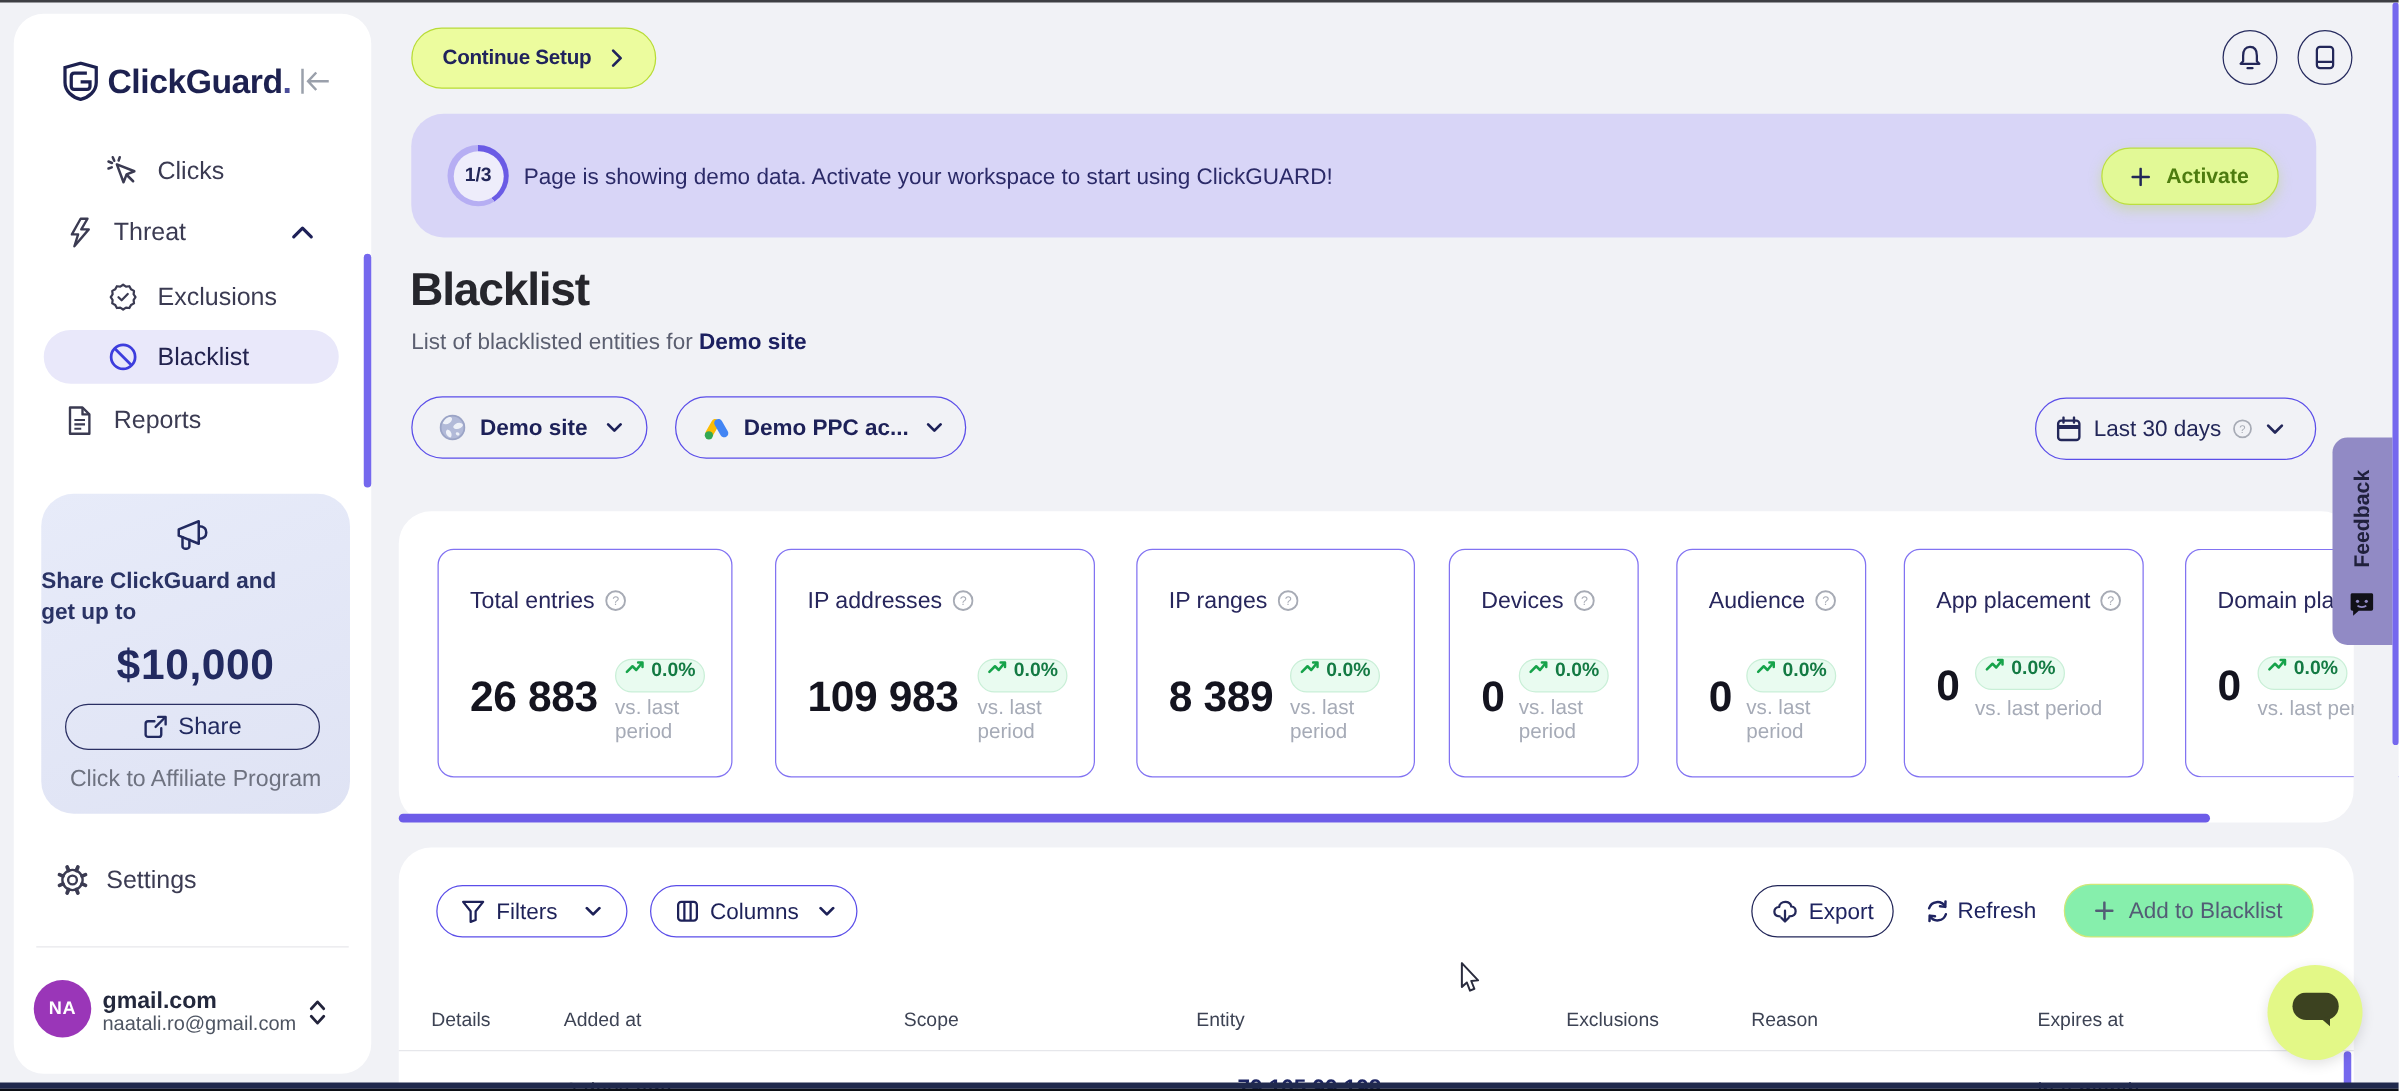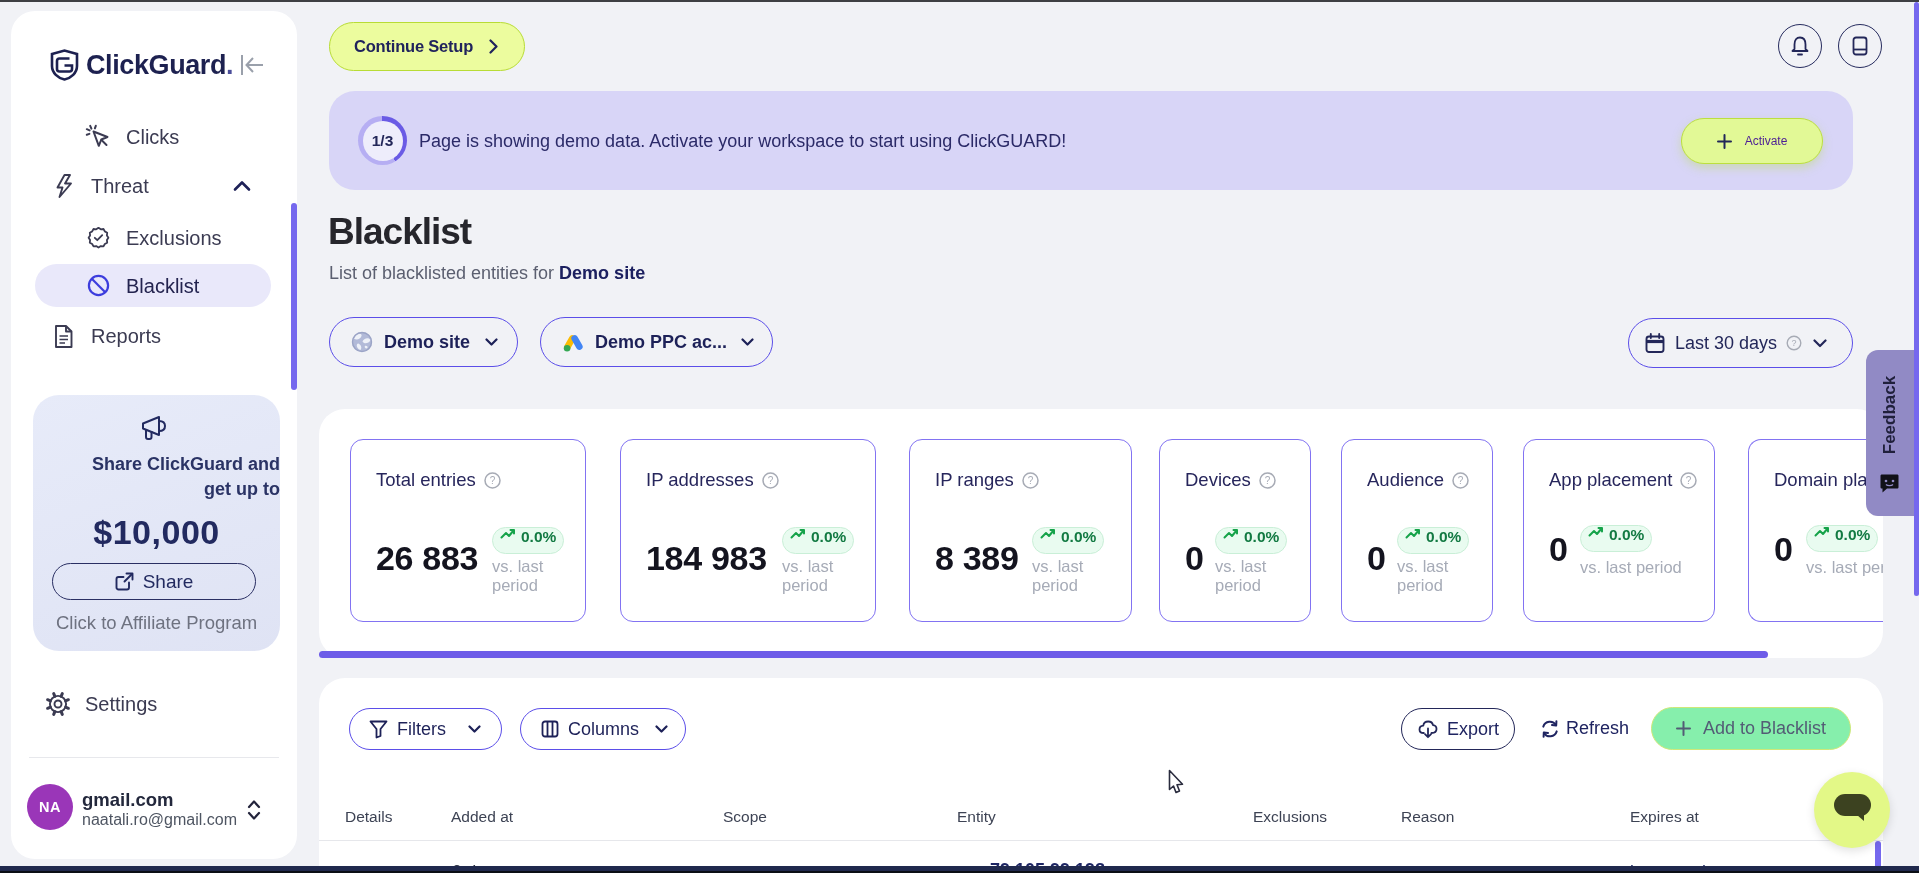--- a/index.html
+++ b/index.html
@@ -89,21 +89,21 @@
   <div class="ab" style="left:33px;top:395px;width:247px;height:256px;border-radius:26px;background:linear-gradient(160deg,#e7ebf9,#dfe3f4);"></div>
   <div class="ab" style="left:139px;top:413px;">
     <svg width="32" height="30" viewBox="0 0 32 30">
       <g fill="none" stroke="#222a60" stroke-width="2" stroke-linejoin="round">
         <path d="M4 10.5 L20 4 V22 L4 15.5 Z"></path>
         <path d="M20 8 C24 8 26 10 26 13 C26 16 24 18 20 18"></path>
         <path d="M7 16 V24 C7 25 8 26 9 26 H10.5 C11.5 26 12.5 25 12.5 24 V18"></path>
       </g>
     </svg>
   </div>
-  <div class="ab" style="left:33px;top:452px;width:247px;text-align:right;font-size:18px;font-weight:700;color:#2a3365;line-height:25px;">Share ClickGuard and<br>get up to</div>
+  <div class="ab" style="left:33px;top:452px;width:247px;text-align:left;font-size:18px;font-weight:700;color:#2a3365;line-height:25px;">Share ClickGuard and<br>get up to</div>
   <div class="ab" style="left:33px;top:513px;width:247px;text-align:center;font-size:34px;font-weight:700;color:#222a60;letter-spacing:0.5px;">$10,000</div>
   <div class="ab pill" style="left:52px;top:563px;width:204px;height:37px;border:1.5px solid #2a2f63;justify-content:center;">
     <svg width="19" height="19" viewBox="0 0 19 19" style="margin-right:9px;">
       <g fill="none" stroke="#222a60" stroke-width="1.9" stroke-linecap="round" stroke-linejoin="round">
         <path d="M14 10.5 V15.5 C14 16.6 13.1 17.5 12 17.5 H3.5 C2.4 17.5 1.5 16.6 1.5 15.5 V7 C1.5 5.9 2.4 5 3.5 5 H8.5"></path>
         <path d="M11.5 1.5 H17.5 V7.5"></path>
         <path d="M17 2 L9.5 9.5"></path>
       </g>
     </svg>
     <span style="font-size:19px;color:#222a60;">Share</span>
@@ -157,21 +157,21 @@
   </div>
 
   <div class="ab" style="left:329px;top:91px;width:1524px;height:99px;border-radius:26px;background:#d8d5f7;"></div>
   <div class="ab" style="left:358px;top:116px;width:49px;height:49px;border-radius:50%;background:conic-gradient(#6a5be5 0deg,#6a5be5 148deg,#b6aef3 148deg,#b6aef3 360deg);"></div>
   <div class="ab" style="left:362.5px;top:120.5px;width:40px;height:40px;border-radius:50%;background:#eeedfb;display:flex;align-items:center;justify-content:center;font-size:15.5px;font-weight:700;color:#232759;">1/3</div>
   <div class="ab" style="left:419px;top:131px;font-size:18px;color:#2b2a68;">Page is showing demo data. Activate your workspace to start using ClickGUARD!</div>
   <div class="ab pill" style="left:1681px;top:118px;width:142px;height:46px;background:#e2f996;border:1.5px solid #bcdf3f;justify-content:center;box-shadow:0 4px 10px rgba(180,220,60,0.35);">
     <svg width="15" height="15" viewBox="0 0 15 15" style="margin-right:13px;">
       <path d="M7.5 1 V14 M1 7.5 H14" stroke="#222758" stroke-width="2" stroke-linecap="round"></path>
     </svg>
-    <span style="font-size:12px;font-weight:400;color:#4c1d95;">Activate</span>
+    <span style="font-size:17px;font-weight:700;color:#4d7c0f;">Activate</span>
   </div>
 
   <div class="ab" style="left:328px;top:212px;font-size:37px;font-weight:700;color:#26262c;letter-spacing:-1px;line-height:40px;">Blacklist</div>
   <div class="ab" style="left:329px;top:263px;font-size:18px;color:#5b5f70;">List of blacklisted entities for <span style="font-weight:700;color:#1c2060;">Demo site</span></div>
 
   <div class="ab pill" style="left:329px;top:317px;width:189px;height:50px;border:1.4px solid #5b4ee9;padding-left:21px;">
     <svg width="22" height="22" viewBox="0 0 22 22" style="margin-right:11px;">
       <circle cx="11" cy="11" r="10" fill="#b2bad8"></circle>
       <path d="M3 7.5 C5.5 9.5 9.5 8 10.5 5 C11.5 2.5 7.5 1.8 5.5 3.2 Z M11.5 10.5 C13 13.5 18 12.5 19.5 9 C17.5 5.5 12.5 7.5 11.5 10.5 Z M7 12.5 C9.5 13 11.5 16.5 9.5 19 C6 18.2 4.5 13.5 7 12.5 Z M14 15 C15.5 14.5 17 15.5 16.5 17 C15 18.5 12.8 16 14 15 Z" fill="#eef1f8"></path>
       <circle cx="11" cy="11" r="9.5" fill="none" stroke="#9ba4c6" stroke-width="1.4"></circle>
@@ -242,21 +242,21 @@
     <div class="cvs" style="left:141px;">vs. last<br>period</div>
   </div>
 
   <div class="card" style="left:620px;width:256px;">
     <div class="ctitle">IP addresses
       <svg class="qm" width="17" height="17" viewBox="0 0 17 17">
           <circle cx="8.5" cy="8.5" r="7.5" fill="none" stroke="#a7abb5" stroke-width="1.5"></circle>
           <text x="8.5" y="12" font-size="10" fill="#a7abb5" text-anchor="middle" font-family="Liberation Sans">?</text>
         </svg>
     </div>
-    <div class="cnum">184 983</div>
+    <div class="cnum">109 983</div>
     <div class="cpill" style="left:161px;">
         <svg width="17" height="12" viewBox="0 0 17 12">
           <path d="M1.5 9.5 L6 5 L9 8 L13.5 2.5" fill="none" stroke="#16a34a" stroke-width="2" stroke-linecap="round" stroke-linejoin="round"></path>
           <path d="M10.5 2 H14 V5.5" fill="none" stroke="#16a34a" stroke-width="2" stroke-linecap="round" stroke-linejoin="round"></path>
         </svg>
         <span>0.0%</span>
       </div>
     <div class="cvs" style="left:161px;">vs. last<br>period</div>
   </div>
 

